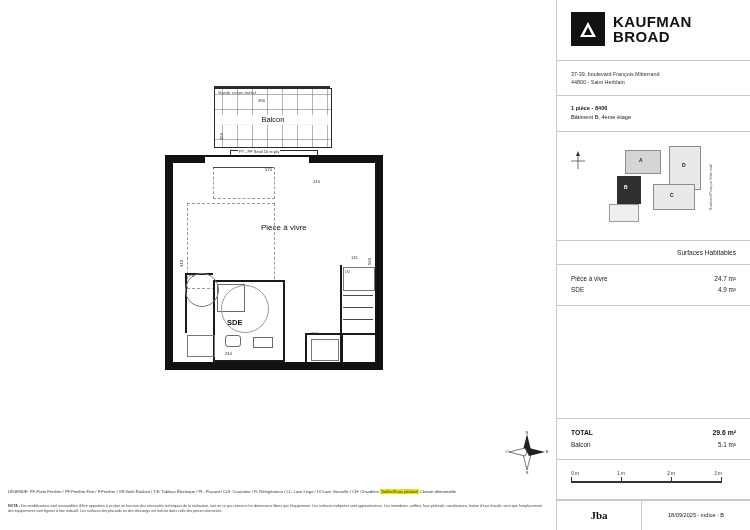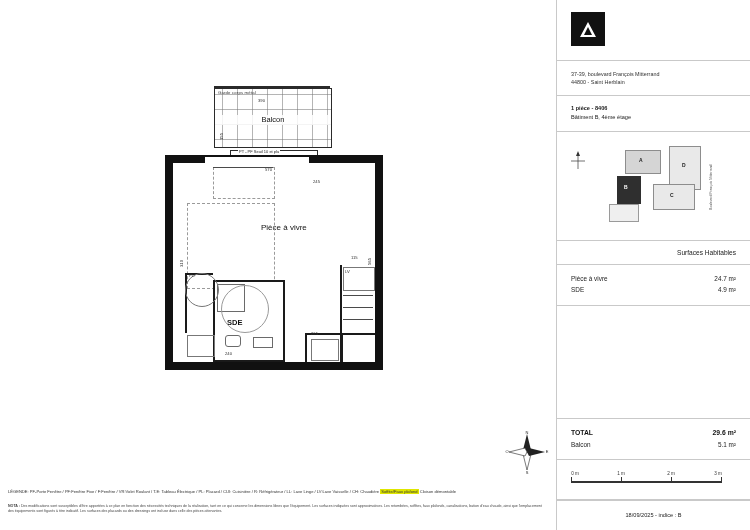--- a/index.html
+++ b/index.html
@@ -477,20 +477,24 @@
   </div>
 
   <div class="panel">
 
     <div class="panel-sec brand">
       <svg class="brand-mark" viewBox="0 0 34 34">
         <rect x="0" y="0" width="34" height="34" fill="#111"></rect>
         <polygon points="17,10 25,25 9,25" fill="#fff"></polygon>
         <polygon points="17,15 21,23 13,23" fill="#111"></polygon>
       </svg>
+      <div>
+        <div class="brand-text">KAUFMAN</div>
+        <div class="brand-text">BROAD</div>
+      </div>
     </div>
 
 
     <div class="panel-sec addr">
       <div>37-39, boulevard François Mitterrand</div>
       <div>44800 - Saint Herblain</div>
     </div>
 
     <div class="panel-sec lot">
       <div class="b">1 pièce - 8406</div>
@@ -554,16 +558,17 @@
         <div class="sb-tick" style="left:150px;"></div>
         <div class="sb-lbl" style="left:4px;">0 m</div>
         <div class="sb-lbl" style="left:50px;">1 m</div>
         <div class="sb-lbl" style="left:100px;">2 m</div>
         <div class="sb-lbl" style="left:147px;">3 m</div>
       </div>
     </div>
 
     <div class="panel-bottom-border"></div>
     <div class="footer">
+      <div class="footer-left">Jba</div>
       <div class="footer-right">18/09/2025 - indice : B</div>
     </div>
   </div>
 </div>
 
 </body></html>

